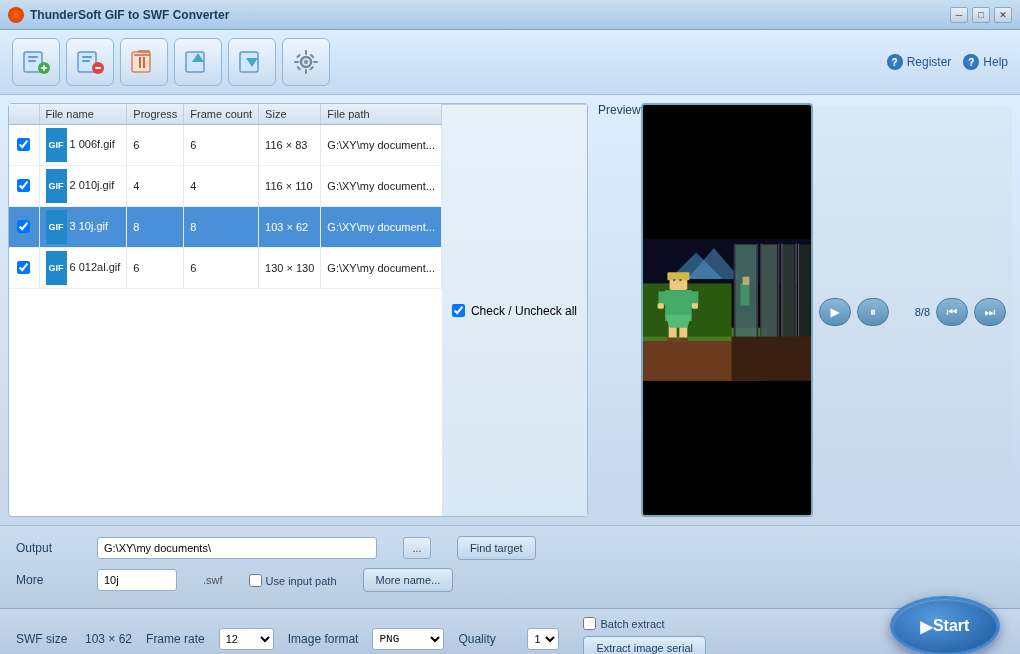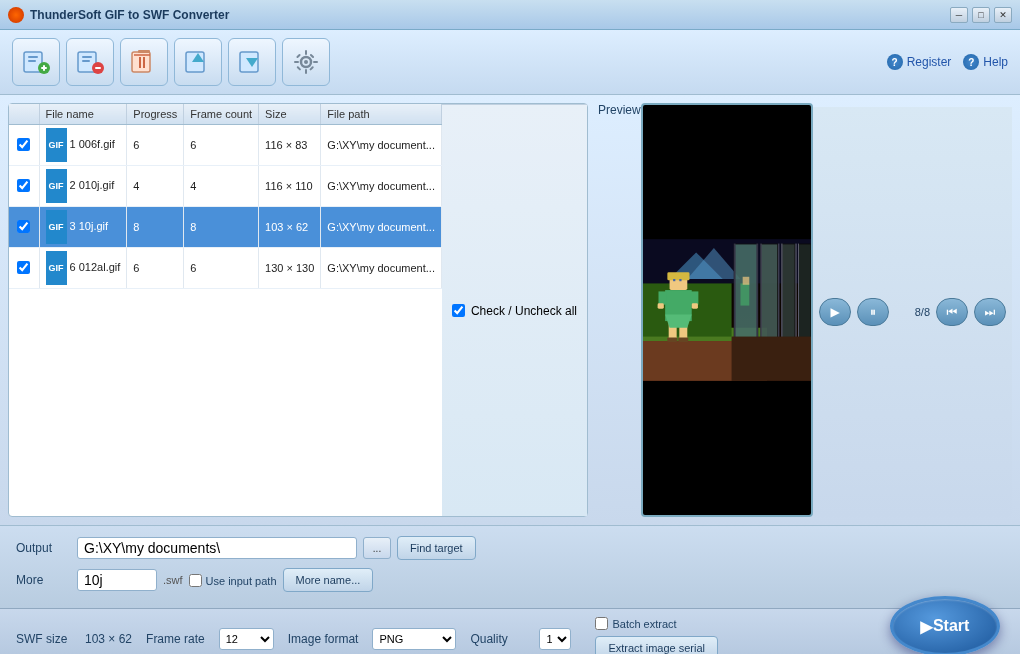--- a/index.html
+++ b/index.html
@@ -211,34 +211,34 @@
 
     
     .settings-area {
       background: linear-gradient(to bottom, #ccddf0, #b8cce0);
       padding: 10px 16px 8px;
       border-top: 1px solid #a0bcd0;
     }
     .settings-row {
       display: flex;
       align-items: center;
-      gap: 6px;
+      gap: 26px;
       margin-bottom: 8px;
     }
     .settings-label {
       min-width: 55px;
       color: #224466;
       font-size: 12px;
     }
     .settings-input {
       height: 22px;
       border: 1px solid #90b0cc;
       border-radius: 3px;
       padding: 6px 6px;
-      font-size: 14px;
+      font-size: 11px;
       background: white;
     }
     .browse-btn {
       width: 28px; height: 22px;
       background: linear-gradient(to bottom, #e8f0f8, #c8d8ec);
       border: 1px solid #90b0cc;
       border-radius: 3px;
       cursor: pointer;
       display: flex; align-items: center; justify-content: center;
       font-size: 10px;
@@ -575,21 +575,21 @@
 
     <span class="settings-label">Frame rate</span>
     <select class="select-input" style="width:55px;">
       <option>12</option>
       <option>15</option>
       <option>24</option>
       <option>30</option>
     </select>
 
     <span class="settings-label">Image format</span>
-    <select class="select-input" style="width:84px;">
+    <select class="select-input" style="width:72px;font-family:Liberation Mono, monospace;">
       <option>PNG</option>
       <option>JPEG</option>
     </select>
 
     <span class="settings-label">Quality</span>
     <select class="select-input" style="width:32px;">
       <option>100</option>
       <option>90</option>
       <option>80</option>
     </select>

